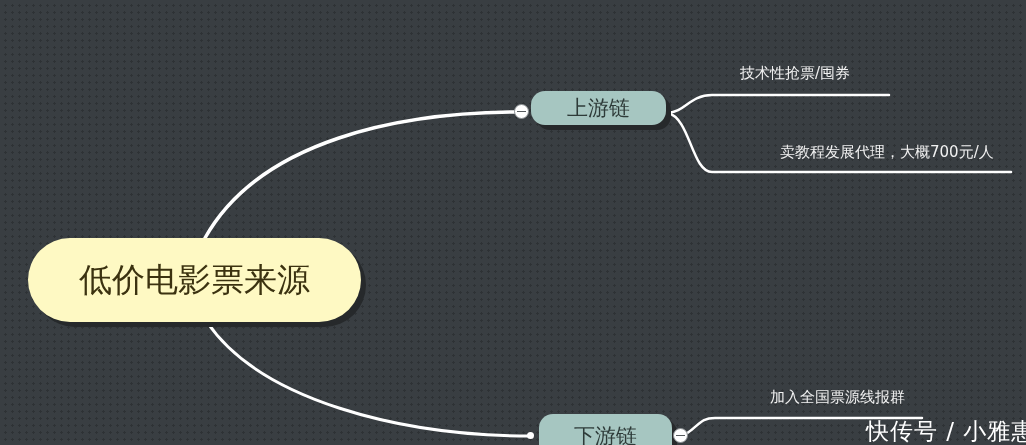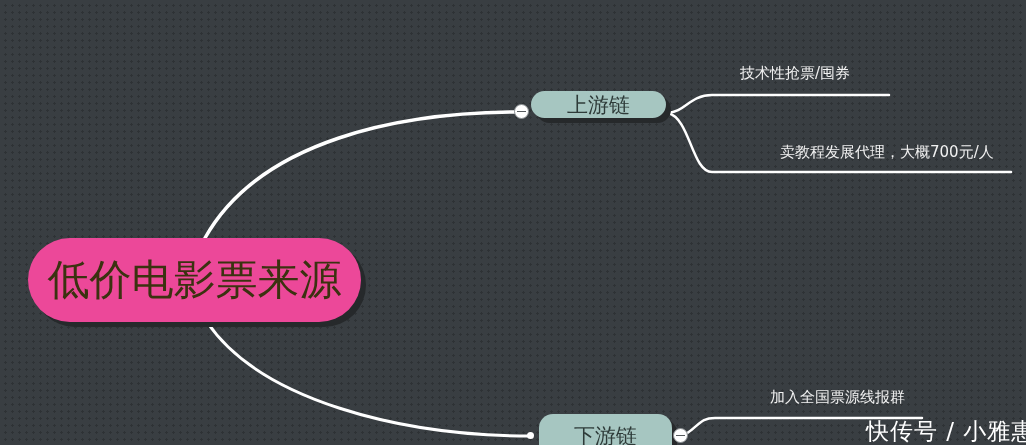--- a/index.html
+++ b/index.html
@@ -12,30 +12,30 @@
     font-family: "DejaVu Sans", "Liberation Sans", sans-serif;
   }
   svg.links { position: absolute; left: 0; top: 0; }
   .node {
     position: absolute; box-sizing: border-box;
     display: flex; align-items: center; justify-content: center;
     white-space: nowrap;
   }
   .root {
     left: 28px; top: 238px; width: 333px; height: 84px;
-    background: #ec4899; border-radius: 42px;
+    background: #fef9c3; border-radius: 42px;
     box-shadow: 5px 5px 0 #26292b;
-    color: #3b3210; font-size: 42px;
+    color: #3b3210; font-size: 33px;
   }
   .branch {
     background: #a6c6c1; border-radius: 14px;
     box-shadow: 5px 5px 0 #26292b;
     color: #2e3b39; font-size: 21px;
   }
-  .up { left: 531px; top: 91px; width: 135px; height: 27px; }
+  .up { left: 531px; top: 91px; width: 135px; height: 34px; }
   .down { left: 539px; top: 414px; width: 133px; height: 44px; }
   .leaf {
     position: absolute; color: #f1f1f1; font-size: 15px; white-space: nowrap;
   }
   .watermark {
     position: absolute; left: 866px; top: 416px; color: #ffffff;
     font-size: 23px; white-space: nowrap; letter-spacing: 1px;
   }
   .collapse {
     position: absolute; width: 15px; height: 15px; border-radius: 50%;

